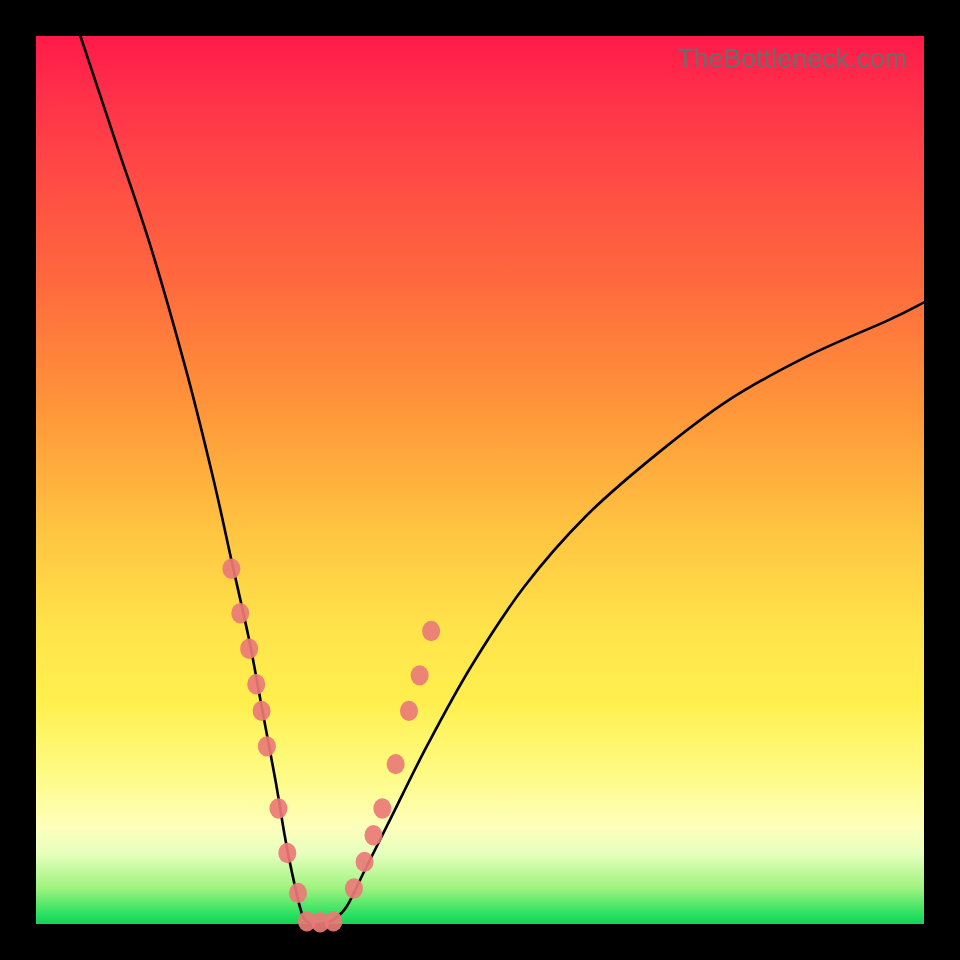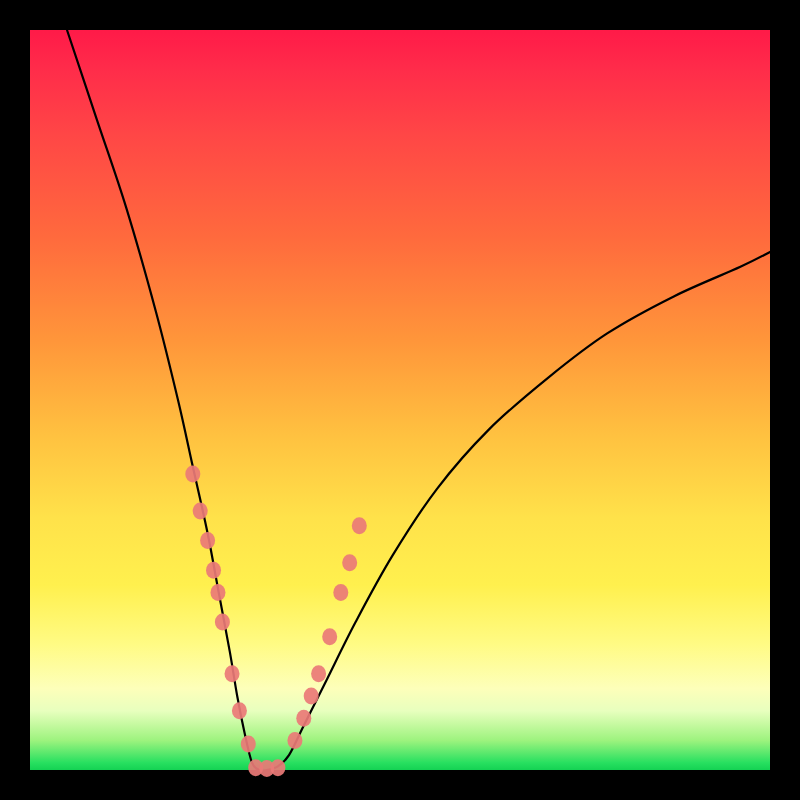--- a/index.html
+++ b/index.html
@@ -64,20 +64,21 @@
     fill: #ea7a77;
     fill-opacity: 0.92;
   }
 </style>
 </head>
 <body>
 
 <div class="frame">
   <div class="plot">
 
+    <div class="watermark">TheBottleneck.com</div>
 
     <svg class="curve" viewBox="0 0 740 740" preserveAspectRatio="none">
       <path id="curve-path" fill="none" stroke-width="2.2" stroke-linecap="round" stroke="#000000" d="M 37 0 C 41.93333333333333 14.799999999999992, 56.73333333333333 59.199999999999946, 66.6 88.79999999999995 C 76.46666666666667 118.39999999999996, 86.33333333333333 145.53333333333336, 96.2 177.60000000000002 C 106.06666666666668 209.66666666666669, 117.16666666666669 249.13333333333333, 125.80000000000001 281.2 C 134.43333333333334 313.26666666666665, 141.83333333333334 344.1, 148 370 C 154.16666666666666 395.9, 157.86666666666667 414.40000000000003, 162.8 436.6 C 167.73333333333335 458.8, 173.28333333333333 482.23333333333335, 177.6 503.2 C 181.91666666666666 524.1666666666666, 185 542.6666666666666, 188.70000000000002 562.4 C 192.40000000000003 582.1333333333333, 196.71666666666667 604.3333333333334, 199.8 621.6 C 202.88333333333335 638.8666666666667, 204.73333333333335 652.4333333333334, 207.20000000000002 666 C 209.66666666666669 679.5666666666666, 212.13333333333333 691.9, 214.6 703 C 217.06666666666666 714.1, 219.53333333333333 726.4333333333334, 222 732.6 C 224.46666666666667 738.7666666666667, 226.93333333333334 738.7666666666667, 229.4 740 C 231.86666666666667 741.2333333333333, 233.71666666666667 740.6166666666667, 236.8 740 C 239.88333333333335 739.3833333333333, 244.20000000000002 738.7666666666667, 247.9 736.3 C 251.6 733.8333333333333, 254.68333333333334 731.9833333333333, 259 725.2 C 263.31666666666666 718.4166666666667, 267.6333333333333 707.9333333333334, 273.8 695.6 C 279.9666666666667 683.2666666666667, 287.3666666666667 668.4666666666667, 296 651.2 C 304.6333333333333 633.9333333333334, 314.5 612.9666666666667, 325.6 592 C 336.70000000000005 571.0333333333333, 349.0333333333333 547.6, 362.59999999999997 525.4 C 376.16666666666663 503.2, 390.9666666666667 479.76666666666665, 407.00000000000006 458.8 C 423.0333333333334 437.83333333333337, 440.3 418.09999999999997, 458.8 399.59999999999997 C 477.3 381.09999999999997, 498.26666666666665 363.83333333333326, 518 347.79999999999995 C 537.7333333333333 331.76666666666665, 556.2333333333333 316.9666666666667, 577.2 303.40000000000003 C 598.1666666666667 289.83333333333337, 621.5999999999999 277.5, 643.8 266.4 C 666 255.29999999999995, 694.3666666666667 244.19999999999996, 710.4 236.79999999999995 C 726.4333333333333 229.39999999999995, 735.0666666666666 224.46666666666667, 740 222"></path>
       <g id="dots-left">
           <ellipse cx="162.8" cy="444" rx="7.5" ry="8.5" class="dot" fill="#ea7a77"></ellipse>
           <ellipse cx="170.20000000000002" cy="481" rx="7.5" ry="8.5" class="dot" fill="#ea7a77"></ellipse>
           <ellipse cx="177.6" cy="510.6" rx="7.5" ry="8.5" class="dot" fill="#ea7a77"></ellipse>
           <ellipse cx="183.52" cy="540.2" rx="7.5" ry="8.5" class="dot" fill="#ea7a77"></ellipse>
           <ellipse cx="187.96" cy="562.4" rx="7.5" ry="8.5" class="dot" fill="#ea7a77"></ellipse>
           <ellipse cx="192.4" cy="592" rx="7.5" ry="8.5" class="dot" fill="#ea7a77"></ellipse>

